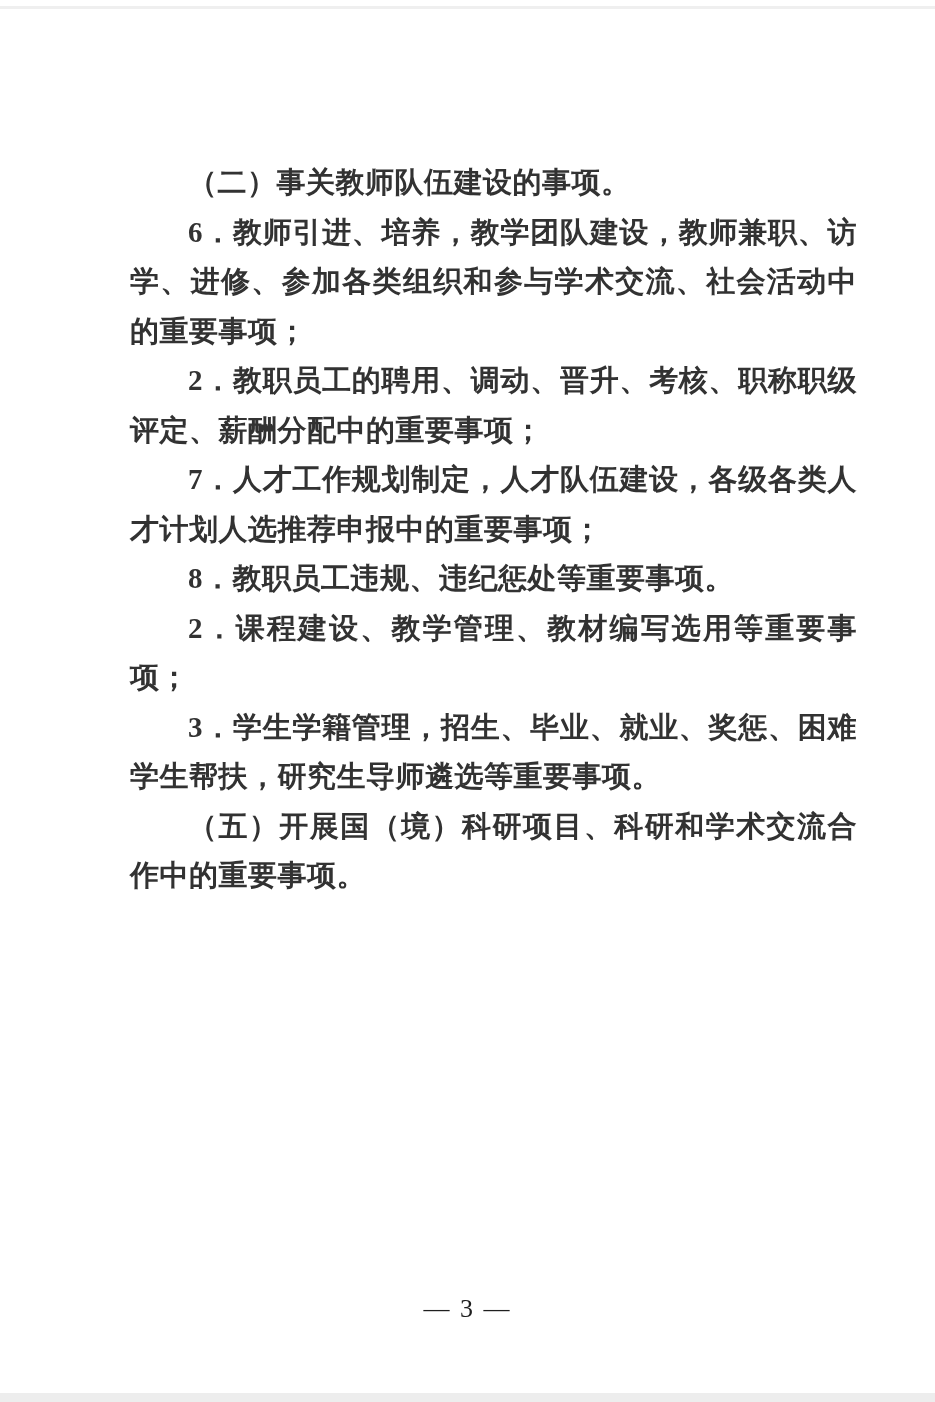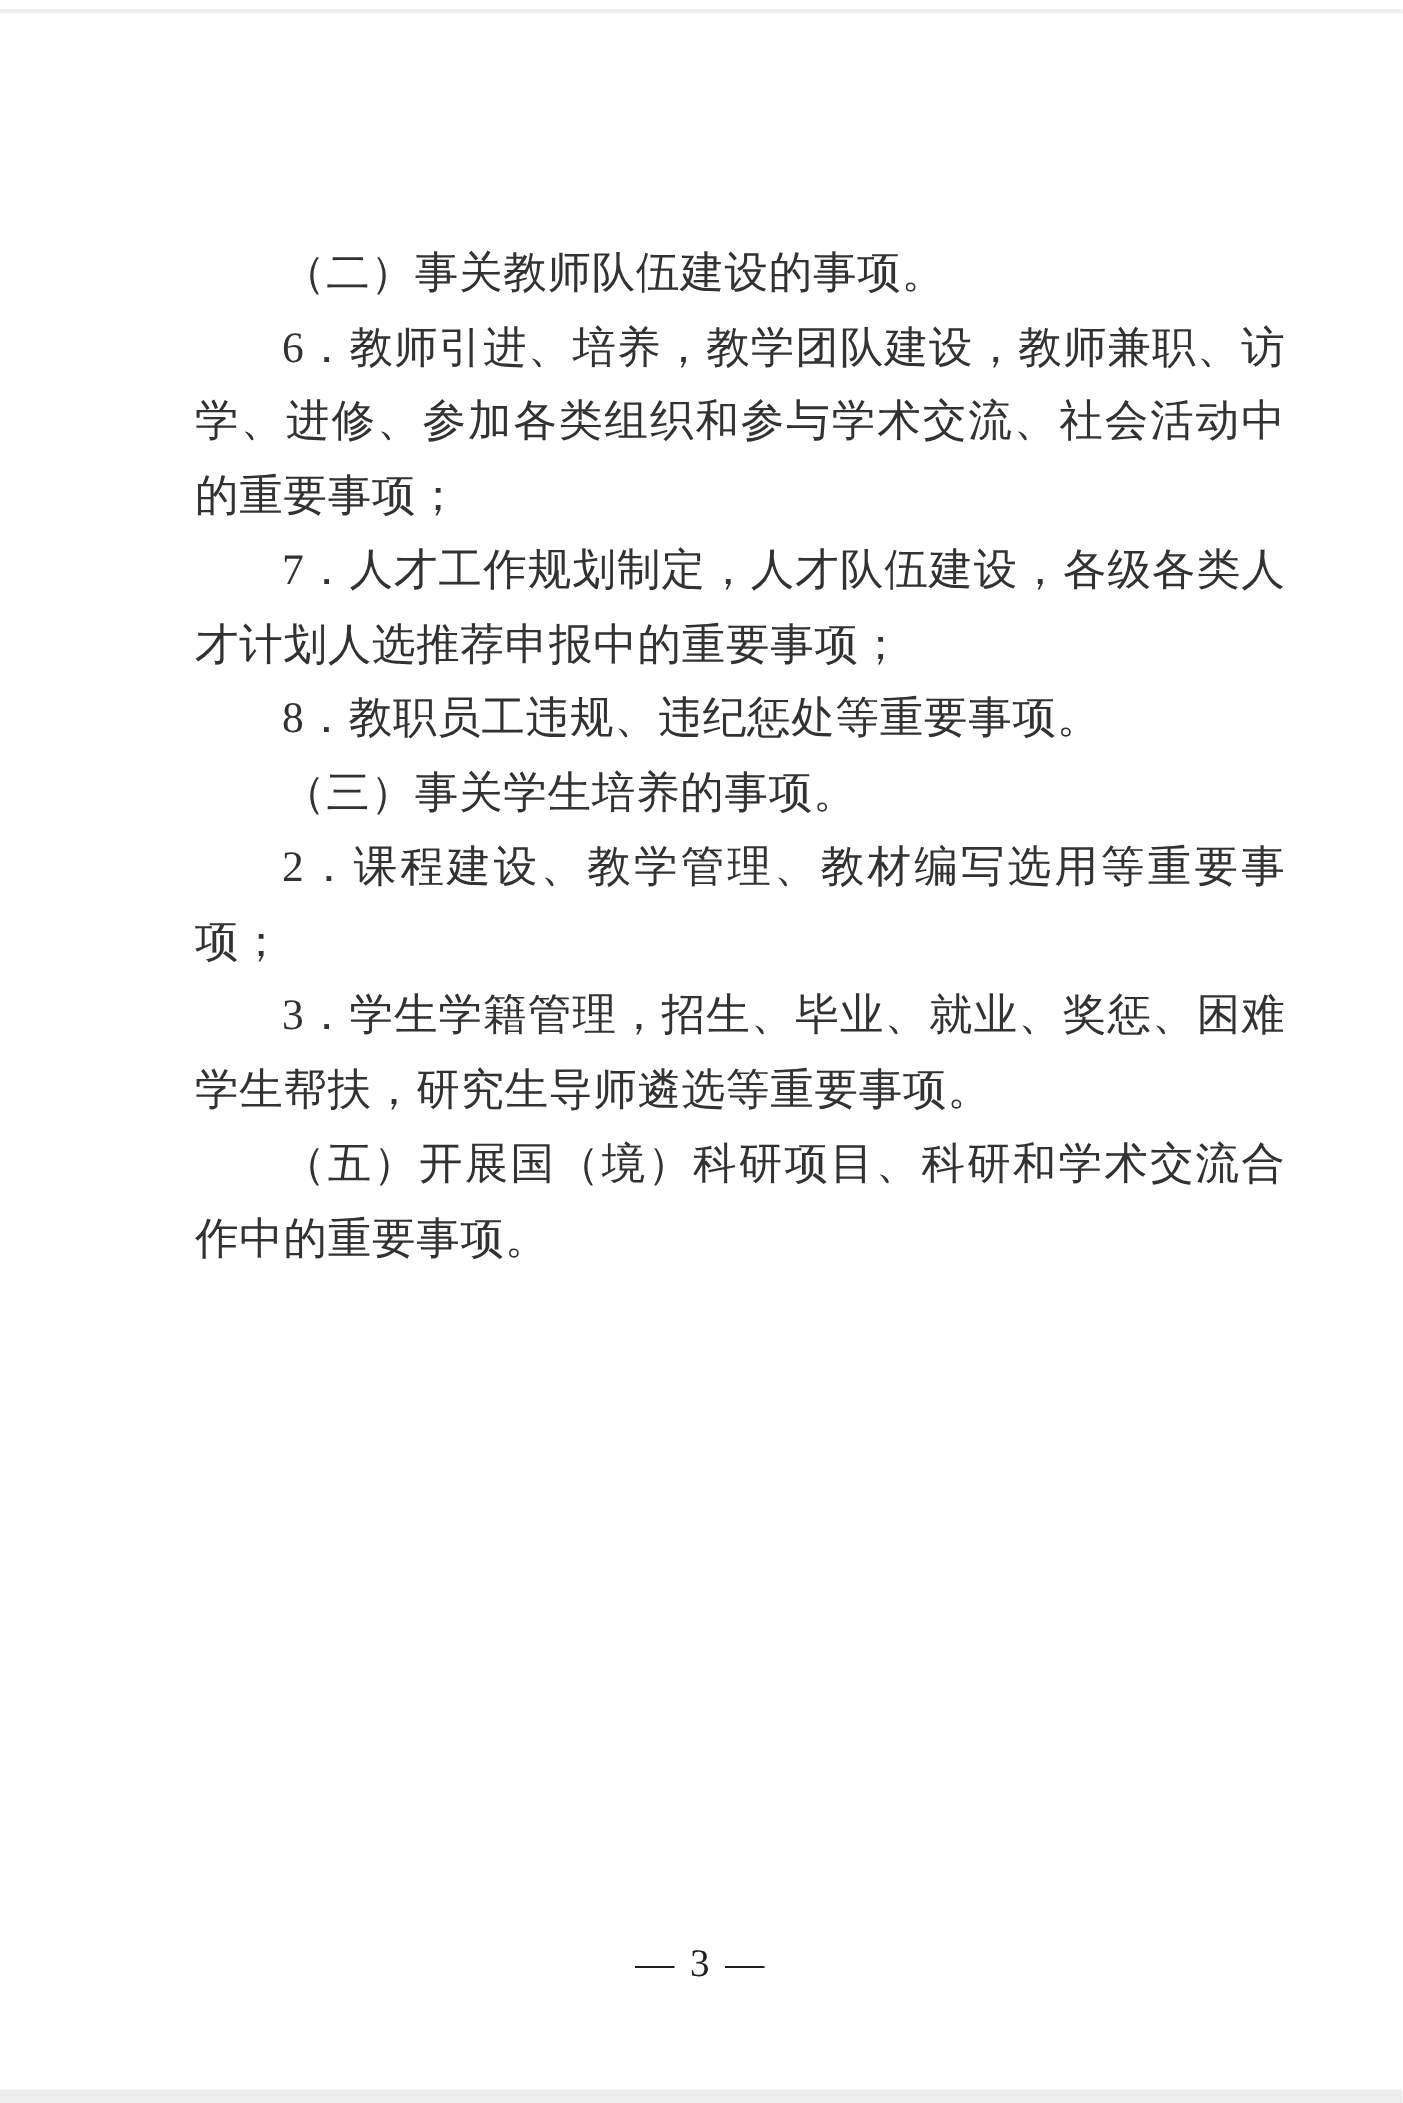--- a/index.html
+++ b/index.html
@@ -39,21 +39,21 @@
     font-size: 29px;
     line-height: 49.5px;
     letter-spacing: 0.5px;
     text-align: justify;
     text-justify: inter-character;
   }
   .doc-body p {
     margin: 0;
     padding: 0;
     text-indent: 2em;
-    font-weight: 400;
+    font-weight: 700;
   }
   .page-number {
     position: absolute;
     top: 1294px;
     left: 0;
     width: 100%;
     text-align: center;
     font-size: 26px;
     color: #1f1f1f;
     letter-spacing: 2px;
@@ -63,26 +63,26 @@
 <body>
 
 <div class="scan-edge-top"></div>
 
 <div class="doc-body">
 
     <p>（二）事关教师队伍建设的事项。</p>
 
     <p>6．教师引进、培养，教学团队建设，教师兼职、访学、进修、参加各类组织和参与学术交流、社会活动中的重要事项；</p>
 
+    <p>2．教职员工的聘用、调动、晋升、考核、职称职级评定、薪酬分配中的重要事项；</p>
 
     <p>7．人才工作规划制定，人才队伍建设，各级各类人才计划人选推荐申报中的重要事项；</p>
 
     <p>8．教职员工违规、违纪惩处等重要事项。</p>
 
-    <p>（三）事关学生培养的事项。</p>
 
 
     <p>2．课程建设、教学管理、教材编写选用等重要事项；</p>
 
     <p>3．学生学籍管理，招生、毕业、就业、奖惩、困难学生帮扶，研究生导师遴选等重要事项。</p>
 
 
     <p>（五）开展国（境）科研项目、科研和学术交流合作中的重要事项。</p>
 
   </div>

